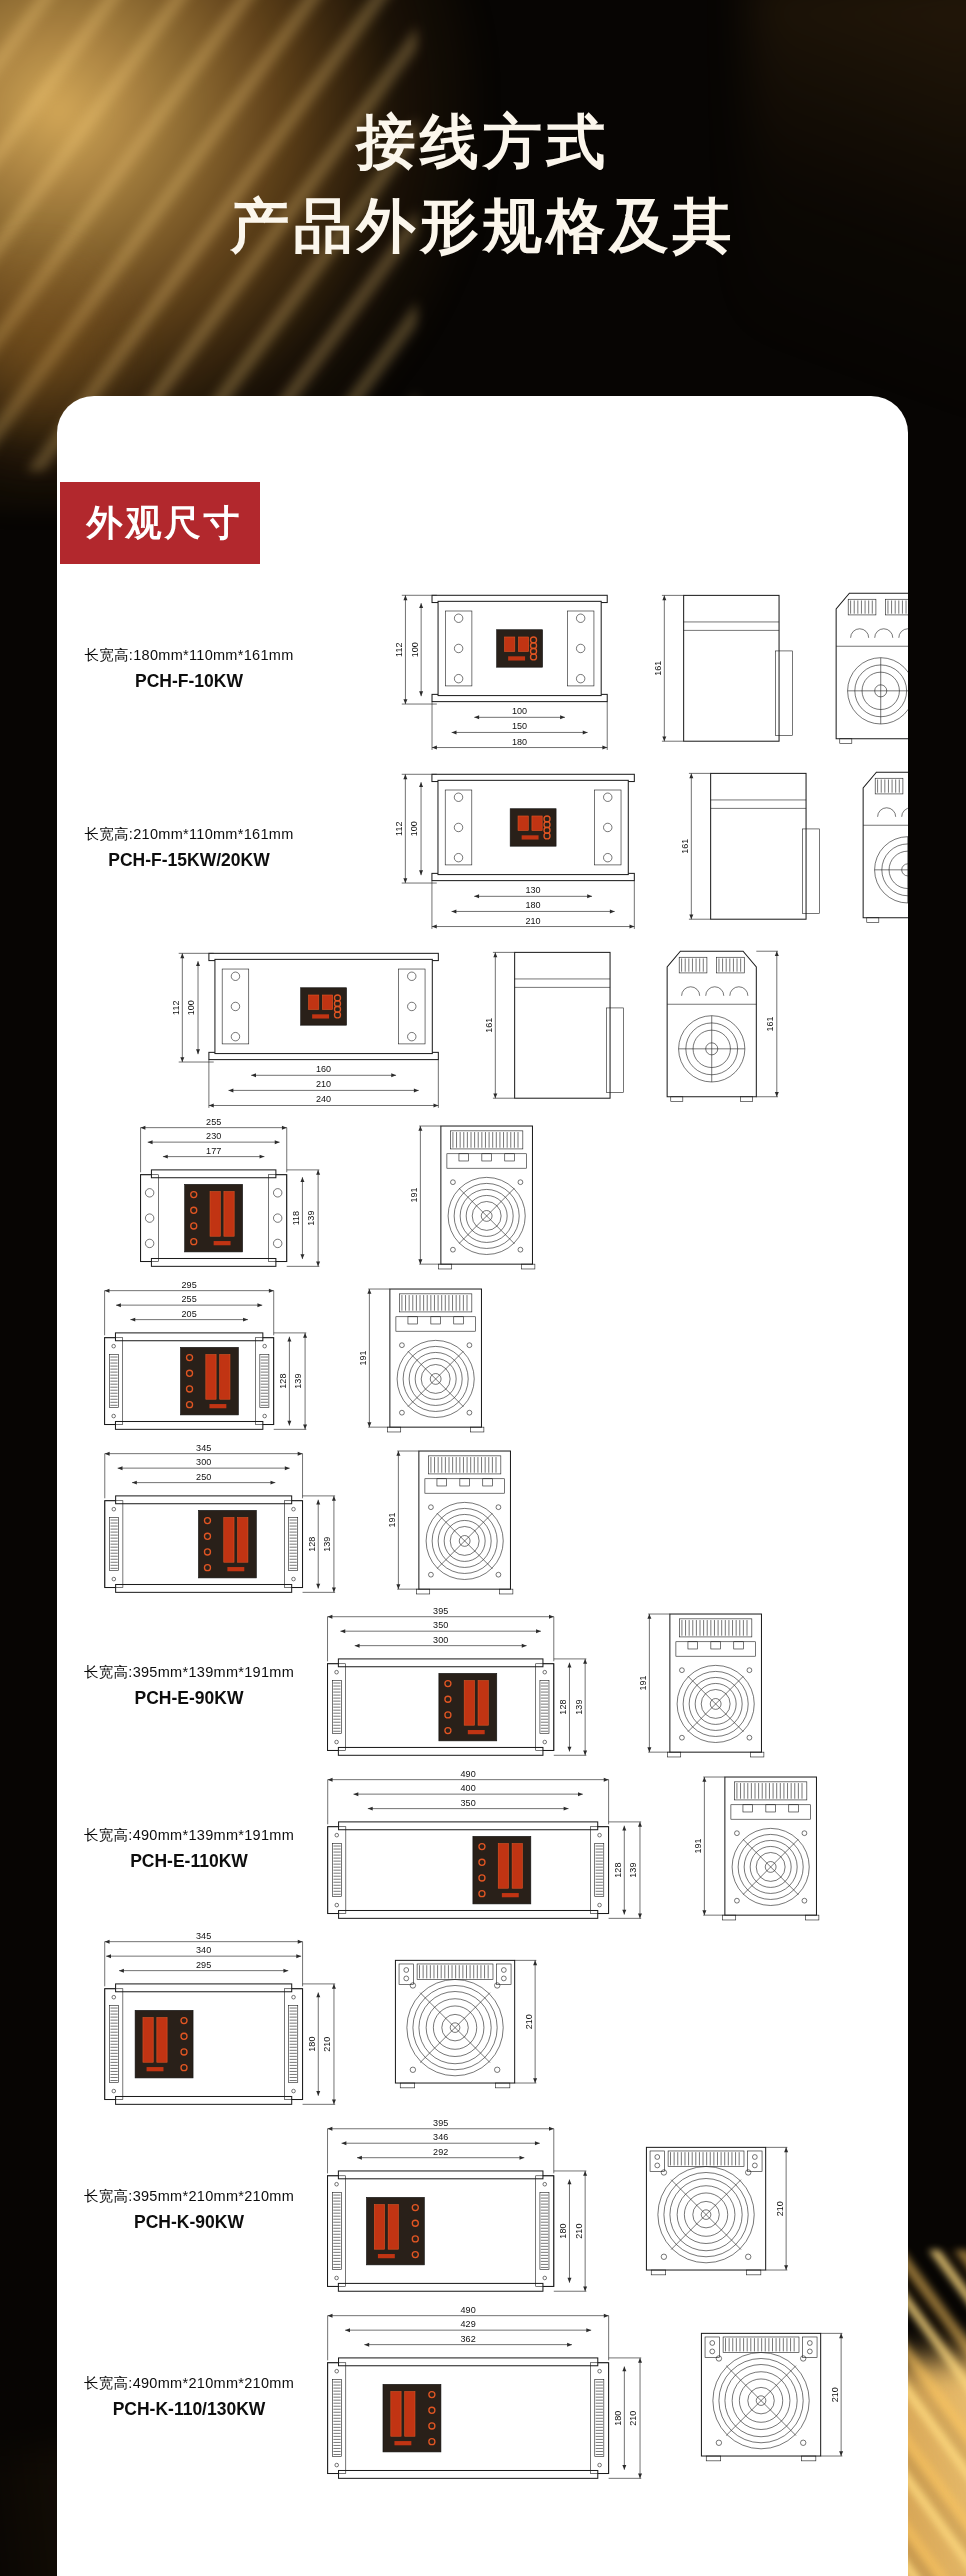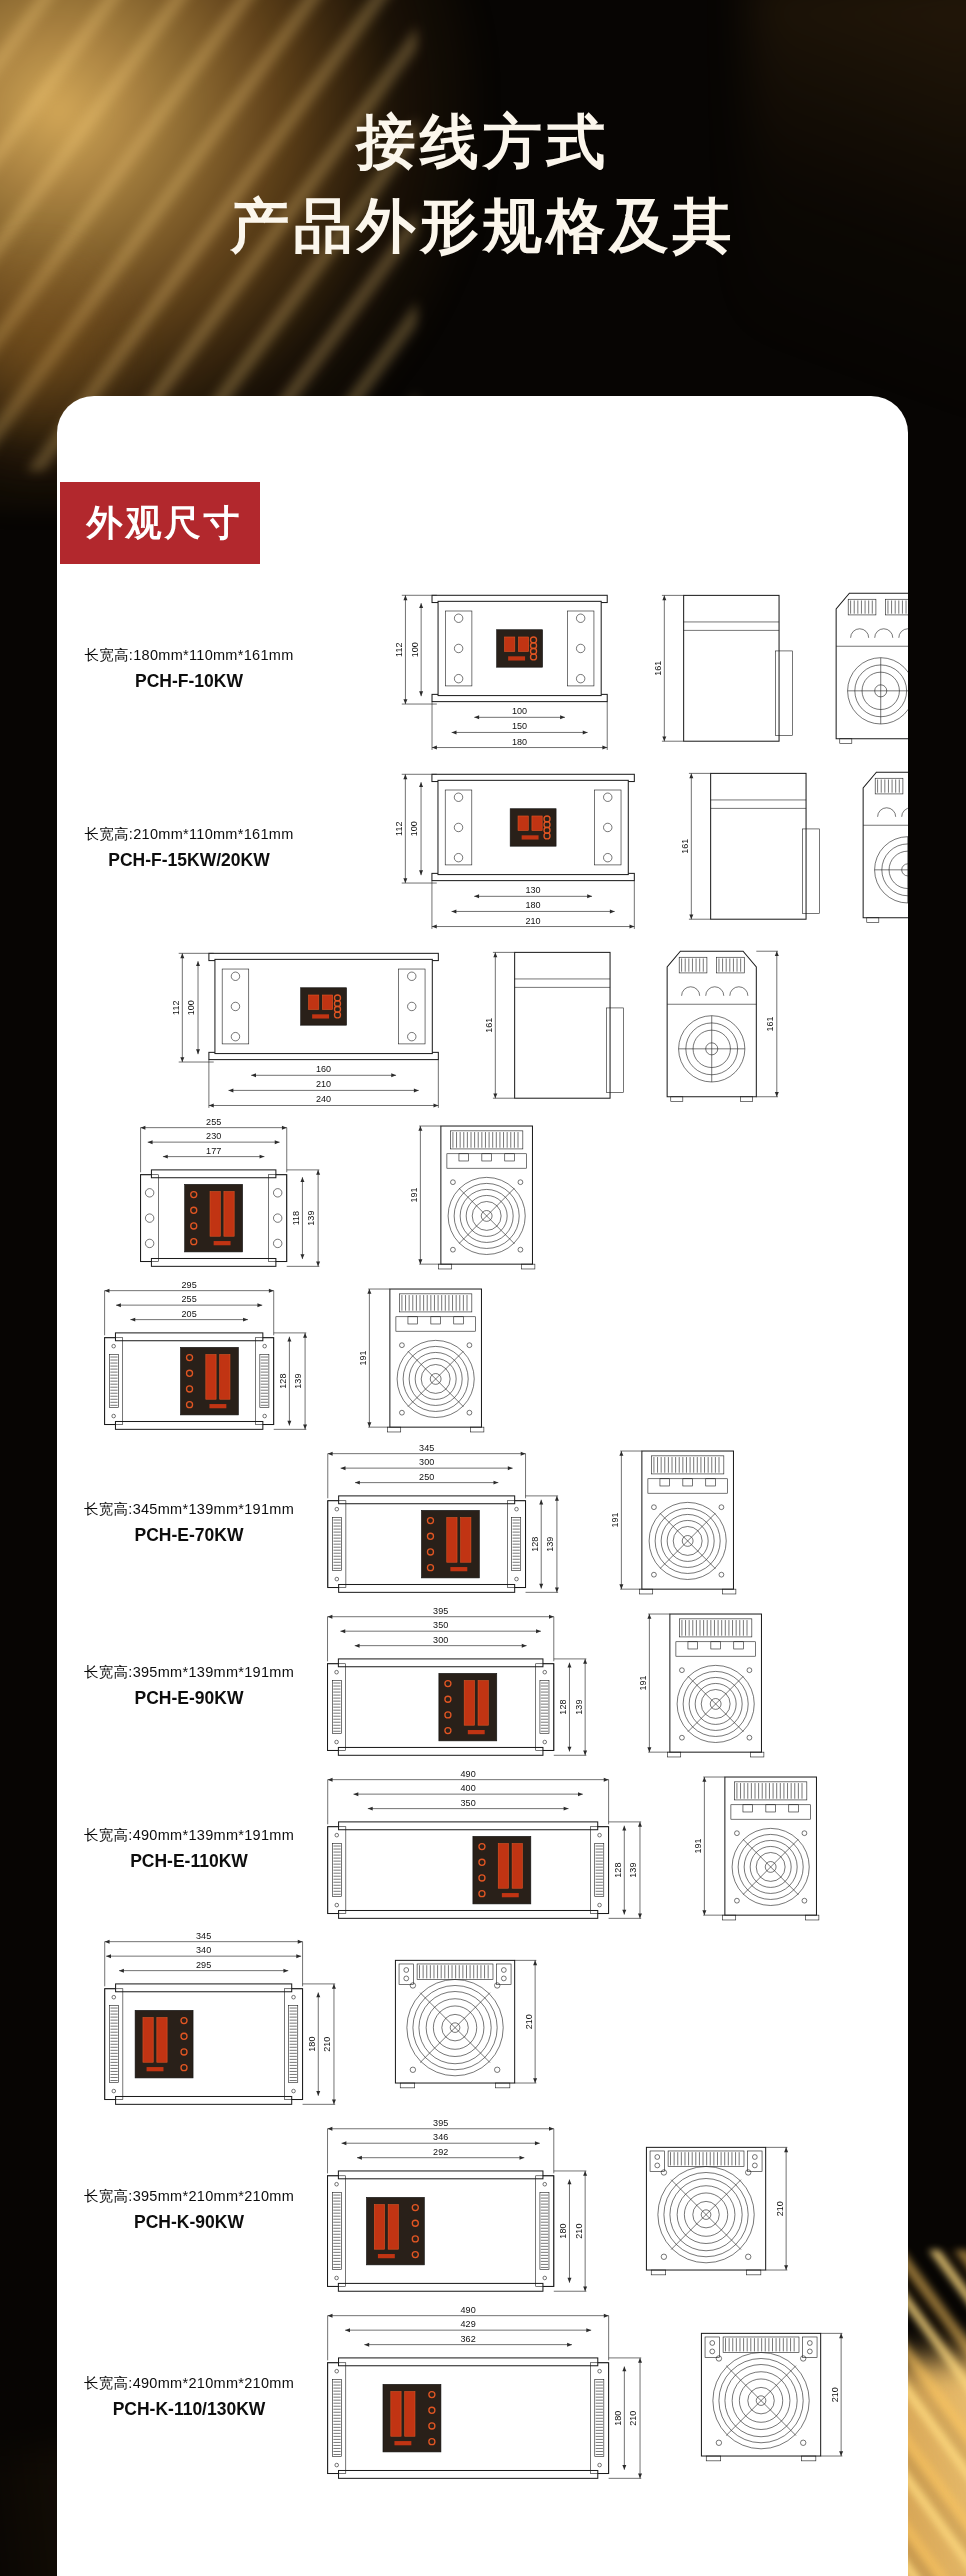--- a/index.html
+++ b/index.html
@@ -631,24 +631,20 @@
             <line x1="66" y1="10" x2="30" y2="10" class="dl"></line>
             <line x1="66" y1="239.2" x2="30" y2="239.2" class="dl"></line>
             <line x1="32" y1="10" x2="32" y2="239.2" class="dl"></line>
             <polygon points="32,10 28.7,18 35.3,18"></polygon>
             <polygon points="32,239.2 28.7,231.2 35.3,231.2"></polygon>
             <text x="26" y="124.6" text-anchor="middle" transform="rotate(-90 26 124.6)">191</text>
           </svg>
         </div>
       </div>
       <div class="row row-e">
-        <div class="row-label">
-          <div class="dims-text">长宽高:345mm*139mm*191mm</div>
-          <div class="model-text">PCH-E-70KW</div>
-        </div>
         <div class="row-drawings">
           <svg width="267" height="158" viewBox="0 0 441.75 261.85">
             <line x1="44" y1="16" x2="371.75" y2="16" class="dl"></line>
             <polygon points="44,16 52,12.7 52,19.3"></polygon>
             <polygon points="371.75,16 363.75,12.7 363.75,19.3"></polygon>
             <text x="207.875" y="11" text-anchor="middle">345</text>
             <line x1="65.375" y1="40" x2="350.375" y2="40" class="dl"></line>
             <polygon points="65.375,40 73.375,36.7 73.375,43.3"></polygon>
             <polygon points="350.375,40 342.375,36.7 342.375,43.3"></polygon>
             <text x="207.875" y="35" text-anchor="middle">300</text>

